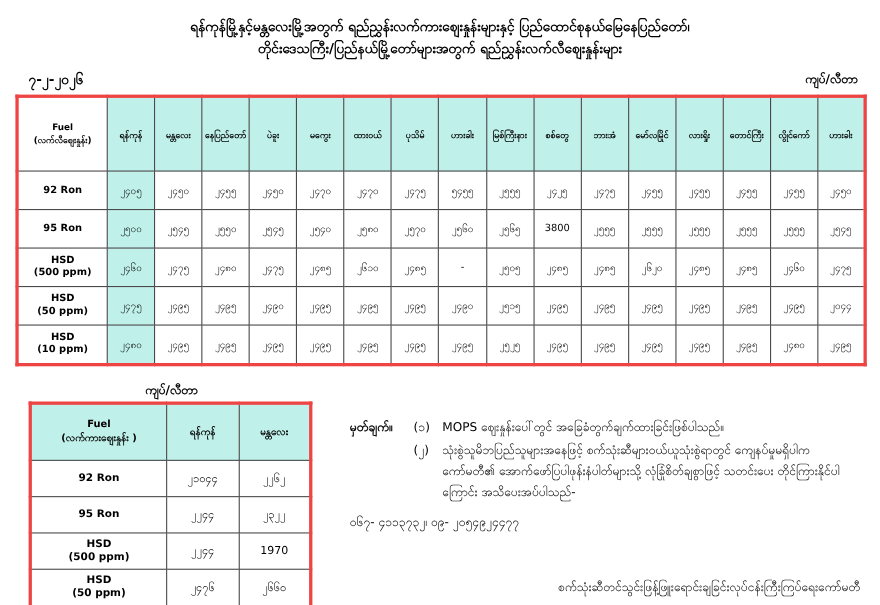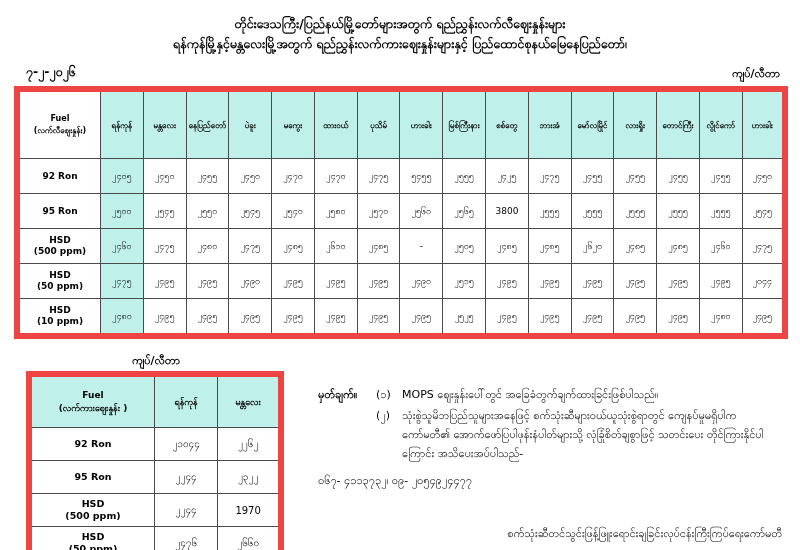--- a/index.html
+++ b/index.html
@@ -28,37 +28,37 @@
   }
   .title-line {
     font-size: 12.5px;
     font-weight: bold;
     line-height: 20px;
     letter-spacing: 0px;
   }
   .meta-row {
     display: flex;
     justify-content: space-between;
-    align-items: flex-end;
+    align-items: flex-start;
     margin-top: 10px;
     padding: 0 6px 0 12px;
     gap: 28px;
   }
   .meta-date {
     font-size: 12.5px;
     font-weight: bold;
   }
   .meta-unit {
     font-size: 11px;
     font-weight: bold;
   }
   table.grid {
     border-collapse: collapse;
     table-layout: fixed;
-    border: 6px solid #ef4444;
+    border: 3px solid #ef4444;
   }
   table.grid td, table.grid th {
     border: 1px solid #4a4a4a;
     text-align: center;
     vertical-align: middle;
     font-size: 8.5px;
     padding: 2px 1px;
   }
   
   #main-table {
@@ -171,22 +171,22 @@
     font-size: 11px;
     font-weight: normal;
   }
 </style>
 </head>
 <body>
 
 <div class="page">
 
   <div class="title-block">
+    <div class="title-line">ရန်ကုန်မြို့နှင့်မန္တလေးမြို့အတွက် ရည်ညွှန်းလက်ကားဈေးနှုန်းများနှင့် ပြည်ထောင်စုနယ်မြေနေပြည်တော်၊</div>
     <div class="title-line">တိုင်းဒေသကြီး/ပြည်နယ်မြို့တော်များအတွက် ရည်ညွှန်းလက်လီဈေးနှုန်းများ</div>
-    <div class="title-line">ရန်ကုန်မြို့နှင့်မန္တလေးမြို့အတွက် ရည်ညွှန်းလက်ကားဈေးနှုန်းများနှင့် ပြည်ထောင်စုနယ်မြေနေပြည်တော်၊</div>
   </div>
 
   <div class="meta-row">
     <div class="meta-date">၇-၂-၂၀၂၆</div>
     <div class="meta-unit">ကျပ်/လီတာ</div>
   </div>
 
   <table class="grid" id="main-table">
     <thead>
       <tr>

